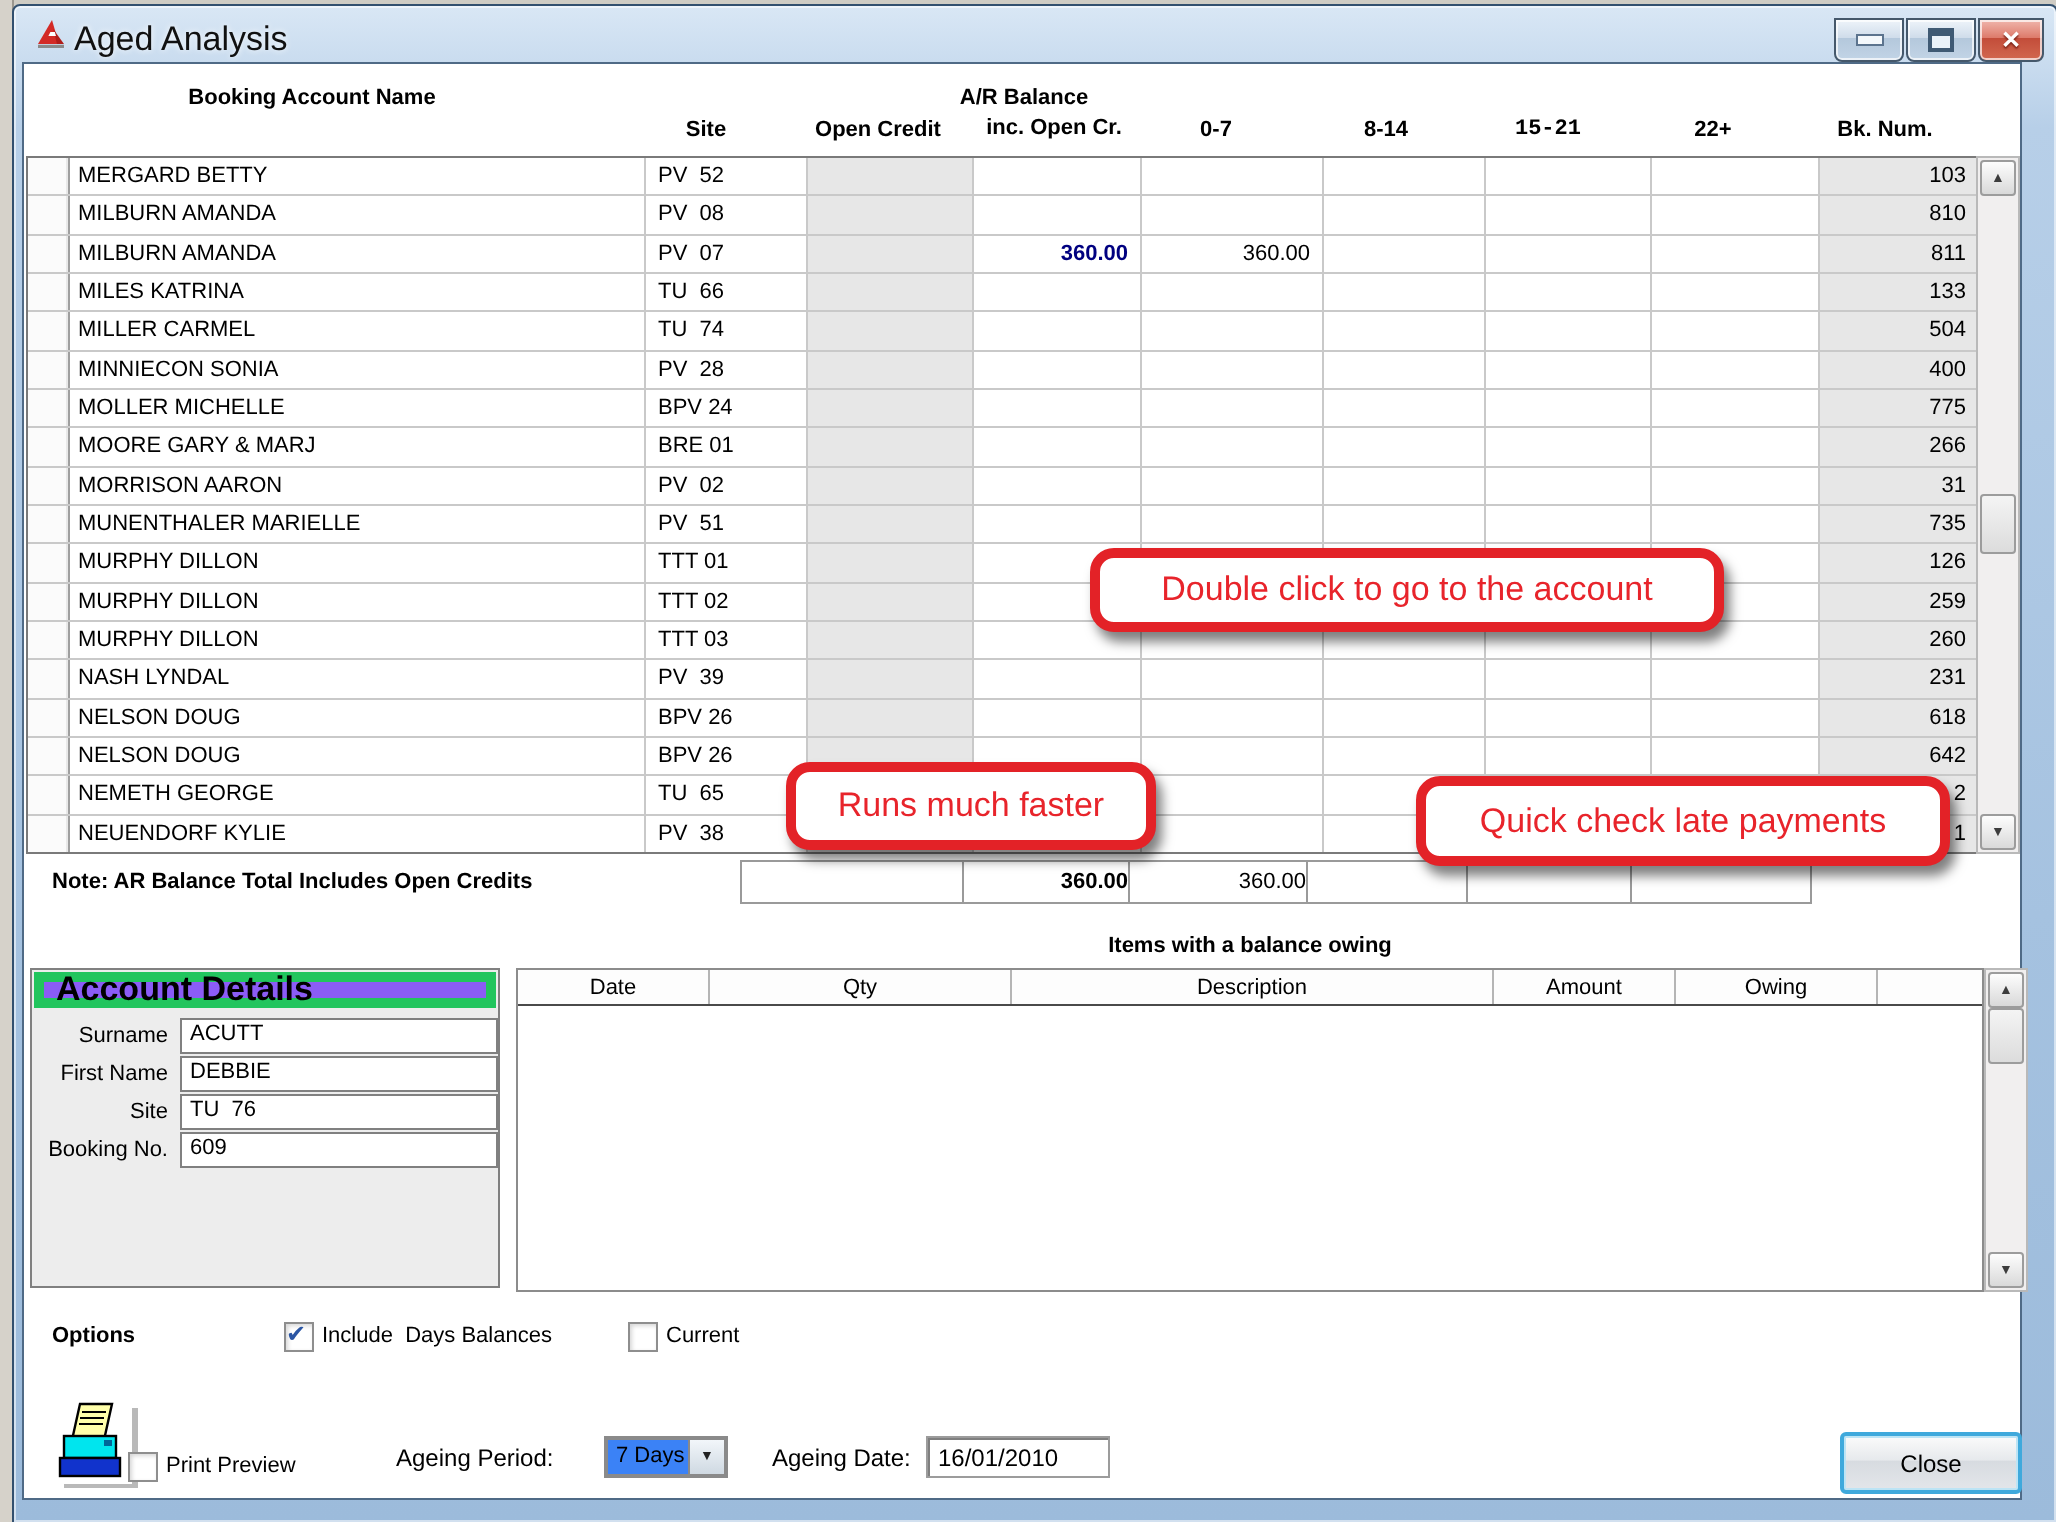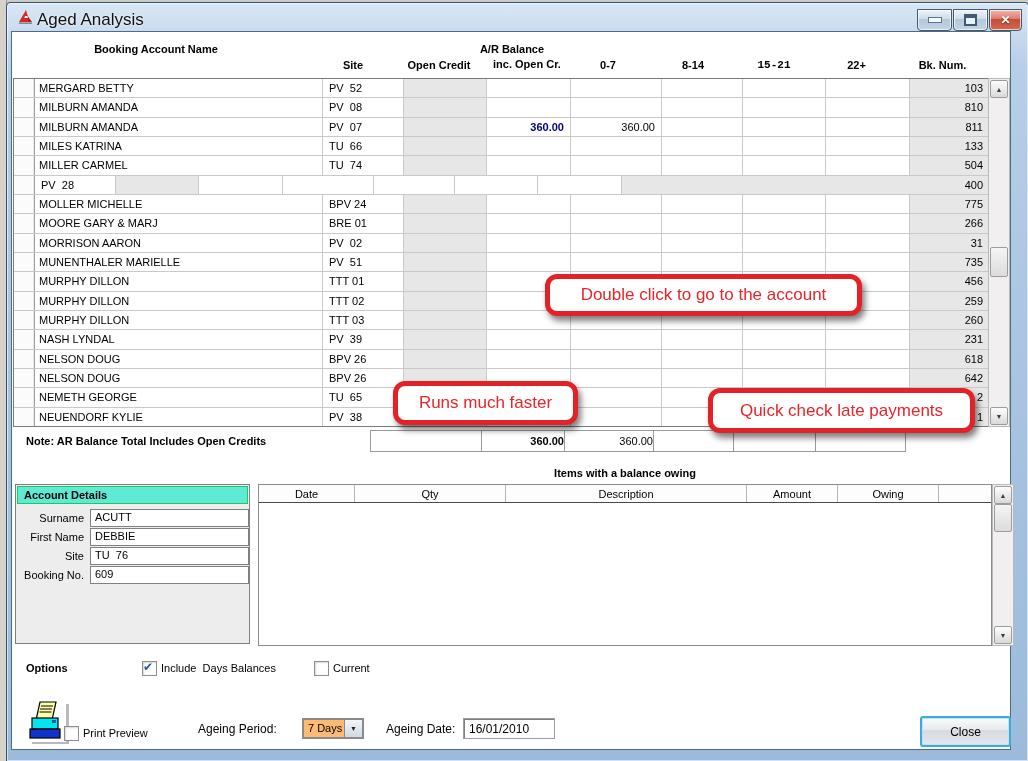--- a/index.html
+++ b/index.html
@@ -66,33 +66,33 @@
   #note{position:absolute;left:14px;top:403px;font-weight:bold;}
 
   
   #items-caption{position:absolute;left:248px;top:435px;width:730px;text-align:center;font-weight:bold;}
   #items-table{position:absolute;left:246px;top:452px;width:732px;height:160px;border:1px solid #8c8c8c;background:#fff;}
   #items-head{display:flex;height:17px;border-bottom:1px solid #4a4a4a;background:#fdfdfd;}
   .ih{border-right:1px solid #b5b5b5;display:flex;align-items:center;justify-content:center;}
 
   
   #details{position:absolute;left:3px;top:452px;width:233px;height:158px;background:#ededed;border:1px solid #808080;}
-  #details-head{position:absolute;left:1px;top:1px;right:1px;height:18px;background:#5eead4;
-                border:1px solid #22c55e;font-weight:bold;font-size:11px;display:flex;align-items:center;padding-left:6px;box-sizing:border-box;}
+  #details-head{position:absolute;left:1px;top:1px;right:1px;height:18px;background:#8b5cf6;
+                border:5px solid #22c55e;font-weight:bold;font-size:17px;display:flex;align-items:center;padding-left:6px;box-sizing:border-box;}
   .dlabel{position:absolute;width:66px;text-align:right;}
   .dinput{position:absolute;left:74px;width:153px;height:15px;background:#fff;border:1px solid #808080;
           padding:1px 0 0 4px;white-space:pre;}
 
   
   .cb{width:13px;height:13px;background:#fff;border:1px solid #8e8e8e;box-shadow:inset 1px 1px 2px #d7d7d7;
       position:absolute;}
   .cb .chk{display:none;color:#2b56a4;font-size:12px;line-height:11px;margin-left:0px;}
   .cb.checked .chk{display:block;}
 
-  #combo{position:absolute;left:290px;top:686px;width:62px;height:21px;background:#fdba74;
+  #combo{position:absolute;left:290px;top:686px;width:62px;height:21px;background:#3b82f6;
          border:2px solid #8a8a8a;box-sizing:border-box;}
   #combo .val{position:absolute;left:4px;top:2px;}
   #combo .btn{position:absolute;right:0;top:0;bottom:0;width:17px;background:linear-gradient(180deg,#f2f6fa,#cfd9e2);
               border-left:1px solid #8a8a8a;display:flex;align-items:center;justify-content:center;font-size:7px;color:#222;}
   #date-input{position:absolute;left:451px;top:686px;width:92px;height:21px;background:#fff;
               border:1px solid #9c9c9c;box-shadow:inset 1px 1px 0 #7f7f7f;box-sizing:border-box;
               display:flex;align-items:center;padding-left:5px;font-size:12px;}
   #close-btn{position:absolute;left:908px;top:684px;width:87px;height:27px;border:2px solid #3fa9dc;border-radius:3px;
              background:linear-gradient(180deg,#fbfbfb,#e6e9ec 45%,#d7dbe0 46%,#e3e6ea);
              display:flex;align-items:center;justify-content:center;font-size:12px;box-shadow:0 0 0 1px #bce4f5 inset;}
@@ -207,20 +207,21 @@
     <div class="c car num navy"></div>
     <div class="c cd07 num"></div>
     <div class="c cd814 num"></div>
     <div class="c cd1521 num"></div>
     <div class="c cd22 num"></div>
     <div class="c cbk gray num">504</div>
   </div>
 
   <div class="grow">
     <div class="c sel"></div>
+    <div class="c cname">MINNIECON SONIA</div>
     <div class="c csite">PV  28</div>
     <div class="c coc gray num"></div>
     <div class="c car num navy"></div>
     <div class="c cd07 num"></div>
     <div class="c cd814 num"></div>
     <div class="c cd1521 num"></div>
     <div class="c cd22 num"></div>
     <div class="c cbk gray num">400</div>
   </div>
 
@@ -280,21 +281,21 @@
   <div class="grow">
     <div class="c sel"></div>
     <div class="c cname">MURPHY DILLON</div>
     <div class="c csite">TTT 01</div>
     <div class="c coc gray num"></div>
     <div class="c car num navy"></div>
     <div class="c cd07 num"></div>
     <div class="c cd814 num"></div>
     <div class="c cd1521 num"></div>
     <div class="c cd22 num"></div>
-    <div class="c cbk gray num">456</div>
+    <div class="c cbk gray num">126</div>
   </div>
 
   <div class="grow">
     <div class="c sel"></div>
     <div class="c cname">MURPHY DILLON</div>
     <div class="c csite">TTT 02</div>
     <div class="c coc gray num"></div>
     <div class="c car num navy"></div>
     <div class="c cd07 num"></div>
     <div class="c cd814 num"></div>

